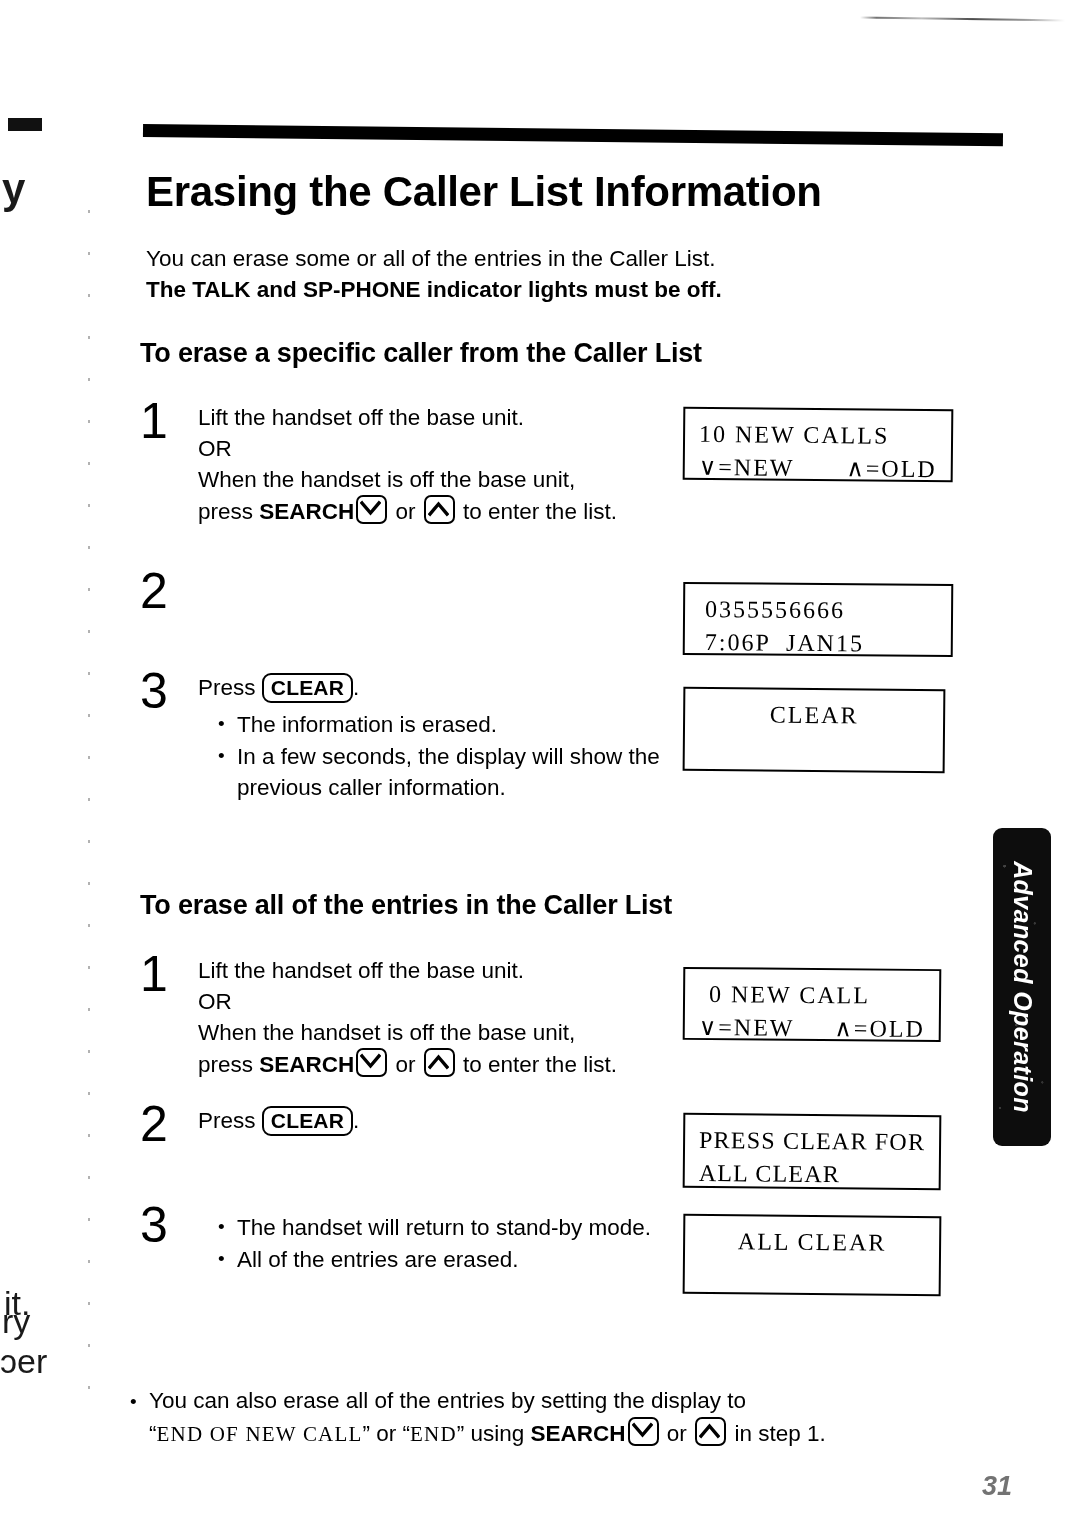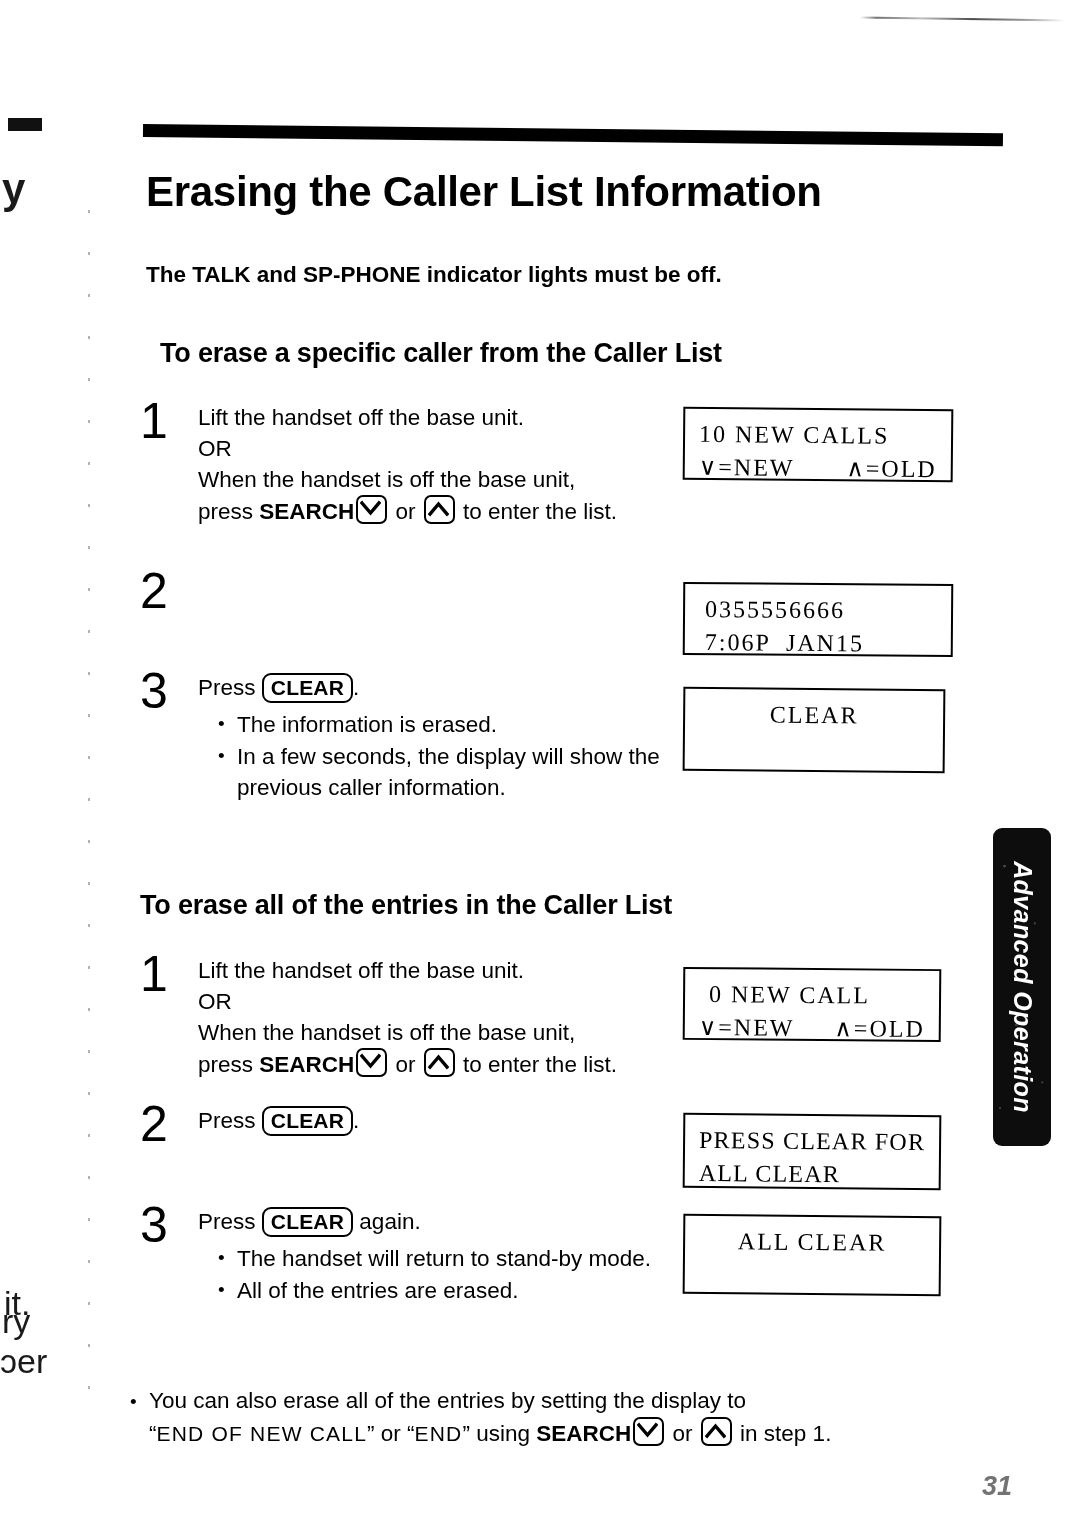--- a/index.html
+++ b/index.html
@@ -92,32 +92,32 @@
   }
 
   .intro {
     position: absolute;
     left: 146px;
     top: 243px;
     width: 700px;
     font-size: 22.5px;
     line-height: 31px;
   }
-  .intro .b { font-weight: 700; margin-top: 16px; }
+  .intro .b { font-weight: 700; }
 
   h2.subhead {
     position: absolute;
     left: 140px;
     margin: 0;
     font-size: 27px;
     font-weight: 700;
     letter-spacing: -0.2px;
     white-space: nowrap;
   }
-  #sub1 { top: 338px; margin-left: 20px; }
+  #sub1 { top: 338px; }
   #sub2 { top: 890px; }
 
   
   .step {
     position: absolute;
     left: 140px;
     width: 540px;
   }
   .stepnum {
     position: absolute;
@@ -248,21 +248,21 @@
     font-size: 22.5px;
     line-height: 33px;
   }
   .footnote .bulletmark {
     position: absolute;
     left: 0; top: 1px;
     font-size: 19px;
   }
   .footnote .fn-inner { padding-left: 19px; }
   .footnote .mono {
-    font-family: Liberation Sans, sans-serif;
+    font-family: Liberation Serif, serif;
     letter-spacing: 1.2px;
     font-size: 21px;
   }
   .footnote .b { font-weight: 700; }
 
   .pagenum {
     position: absolute;
     left: 982px;
     top: 1471px;
     font-size: 27px;
@@ -283,20 +283,21 @@
   <div class="edge-frag edge-it">it.</div>
   <div class="edge-frag edge-per">ɔer</div>
   <div class="gutter-dots"></div>
 
   <div id="content">
 
     <div class="rulebar"></div>
     <h1 class="title">Erasing the Caller List Information</h1>
 
     <div class="intro">
+      <div>You can erase some or all of the entries in the Caller List.</div>
       <div class="b">The TALK and SP-PHONE indicator lights must be off.</div>
     </div>
 
     <h2 class="subhead" id="sub1">To erase a specific caller from the Caller List</h2>
 
     <div class="step" style="top:402px;">
       <div class="stepnum">1</div>
       <div class="stepbody">
         <div>Lift the handset off the base unit.</div>
         <div>OR</div>
@@ -358,21 +359,20 @@
     </div>
 
     <div class="step" style="top:1105px;">
       <div class="stepnum">2</div>
       <div class="stepbody"><span>Press </span><span class="keybox">CLEAR</span><span>.</span></div>
     </div>
 
     <div class="step" style="top:1206px;">
       <div class="stepnum">3</div>
       <div class="stepbody">
-        <div><span>Press </span><span class="keybox">CLEAR</span><span> again.</span></div>
         <ul class="bullets">
           <li>The handset will return to stand-by mode.</li>
           <li>All of the entries are erased.</li>
         </ul>
       </div>
     </div>
 
     <div class="lcd" id="lcd4">
       <div class="row" style="padding-left:10px;">0 NEW CALL</div>
       <div class="spread">

